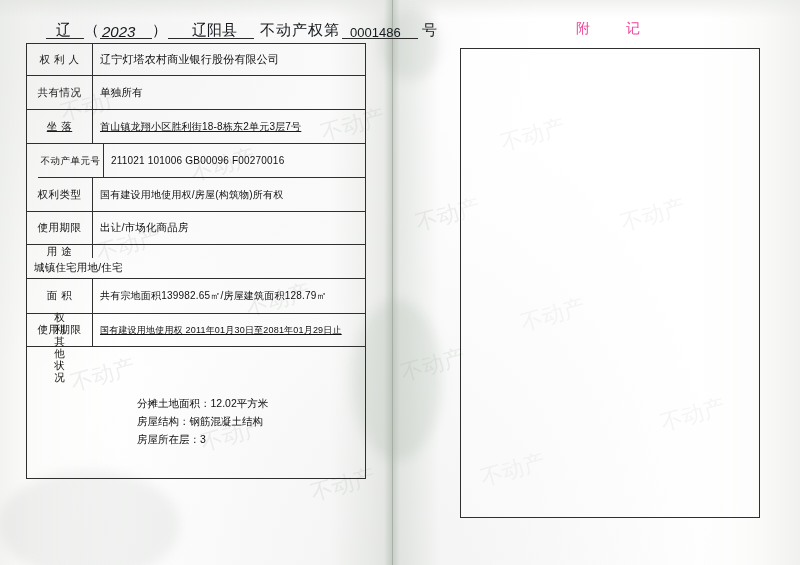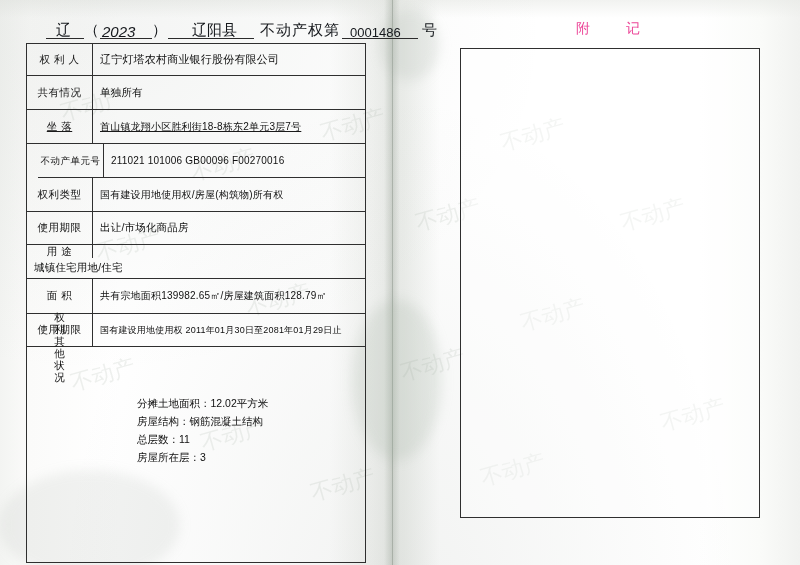--- a/index.html
+++ b/index.html
@@ -70,21 +70,21 @@
     border-bottom: 1px solid #2b2b2b;
     height: 0;
   }
 
   
   #cert-table {
     position: absolute;
     left: 26px;
     top: 43px;
     width: 340px;
-    height: 520px;
+    height: 436px;
     border: 1px solid #2f2f2f;
     box-sizing: border-box;
   }
   .row {
     display: flex;
     border-bottom: 1px solid #2f2f2f;
     box-sizing: border-box;
   }
   .row:last-child { border-bottom: none; }
   .lbl {
@@ -257,36 +257,35 @@
     <div class="val">城镇住宅用地/住宅</div>
   </div>
 
   <div class="row r8">
     <div class="lbl">面  积</div>
     <div class="val" style="font-size:10px;">共有宗地面积139982.65㎡/房屋建筑面积128.79㎡</div>
   </div>
 
   <div class="row r9">
     <div class="lbl">使用期限</div>
-    <div class="val" style="font-size:9px;">国有建设用地使用权 2011年01月30日至2081年01月29日止</div>
+    <div class="val" style="font-size:9px;text-decoration:underline;">国有建设用地使用权 2011年01月30日至2081年01月29日止</div>
   </div>
 
   <div class="row rlast" style="flex:1;">
     <div class="lbl lbl-vert">
       <span>权</span>
       <span>利</span>
       <span>其</span>
       <span>他</span>
       <span>状</span>
       <span>况</span>
     </div>
     <div class="other-val">
       <div>分摊土地面积：12.02平方米</div>
       <div>房屋结构：钢筋混凝土结构</div>
-      <div>总层数：11</div>
       <div>房屋所在层：3</div>
     </div>
   </div>
 
 </div>
 
 <div id="appendix-title">附  记</div>
 <div id="appendix">
   <div style="padding:10px; font-size:10.5px;"></div>
 </div>

